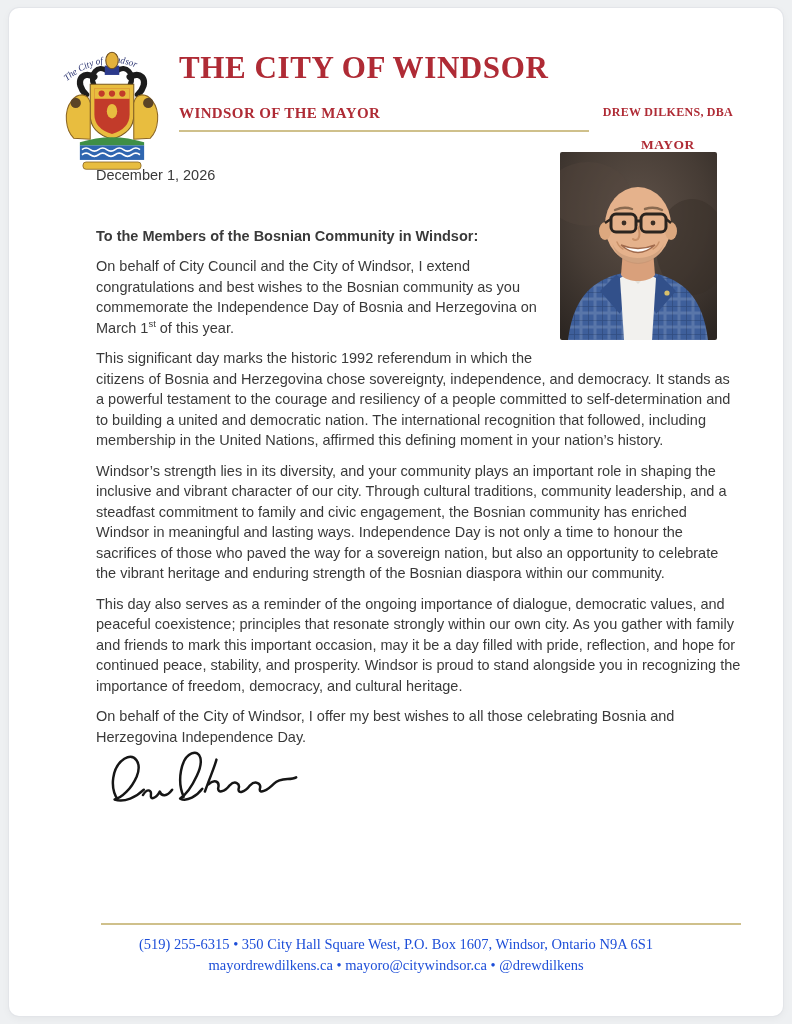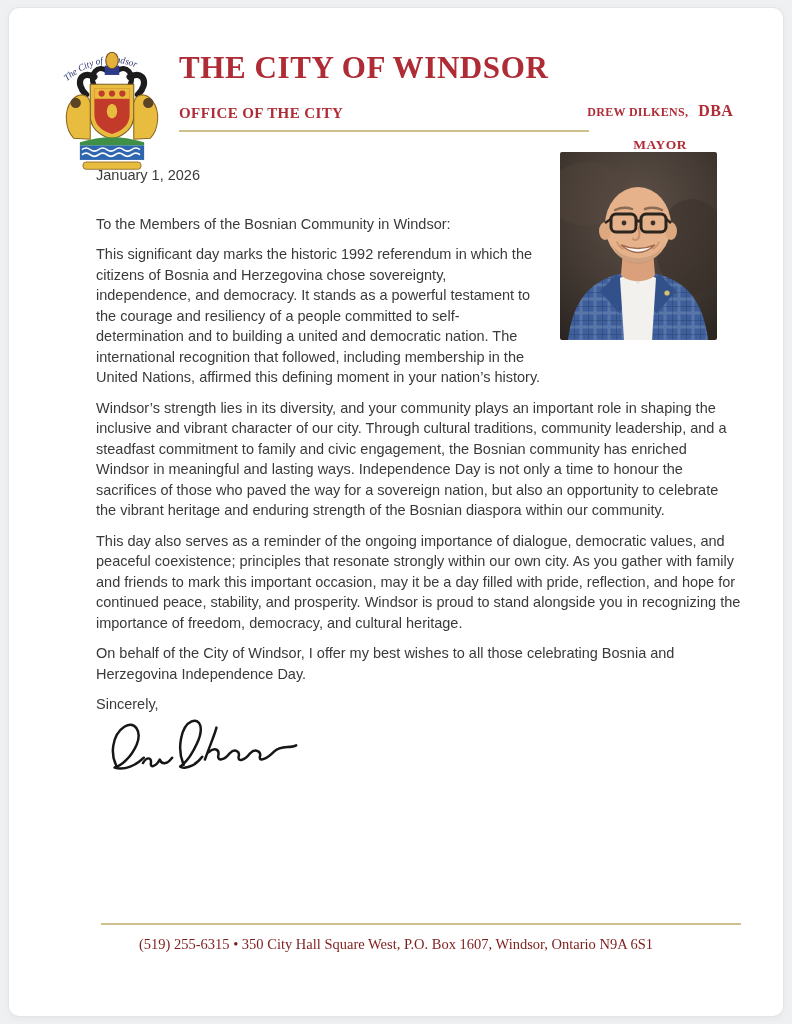--- a/index.html
+++ b/index.html
@@ -31,53 +31,53 @@
     font-weight:bold; font-size:15px; letter-spacing:.4px;
     color:#af2b35; white-space:nowrap;
   }
   .mayor-block {
     position:absolute; right:50px; top:94px;
     text-align:center;
     font-family:"Liberation Serif","DejaVu Serif",serif;
     font-weight:bold; color:#af2b35; white-space:nowrap;
   }
   .mayor-name { font-size:12px; letter-spacing:.3px; }
-  .mayor-credential { font-size:16px; margin-left:10px; letter-spacing:.3px; }
+  .mayor-credential { font-size:12px; margin-left:3px; letter-spacing:.3px; }
   .mayor-title { font-size:13.5px; margin-top:17px; letter-spacing:.5px; }
   .header-rule {
     position:absolute; left:170px; top:122px;
     width:410px; height:2px; background:#cfc08b;
   }
   
   .letter-body {
     position:absolute; left:87px; top:142px; width:645px;
     font-size:14.5px; line-height:20.5px; color:#3a3a3a;
   }
   .photo-float {
     float:right; width:157px; height:188px;
     margin:2px 24px 12px 18px;
     border-radius:2px; overflow:hidden; display:block;
   }
   .date { margin:15px 0 0; }
-  .salutation { margin:28px 0 0; font-weight:normal; }
+  .salutation { margin:40px 0 0; font-weight:bold; }
   .para { margin:10px 0 0; }
   .para sup { font-size:9.5px; line-height:0; vertical-align:super; }
   .closing { margin:10px 0 0; }
   .signature { display:block; margin:2px 0 0 2px; width:205px; height:62px; }
   .signed-name { margin:2px 0 0; }
   
   .footer-rule {
     position:absolute; left:92px; top:915px;
     width:640px; height:2px; background:#cfc08b;
   }
   .footer {
     position:absolute; left:0; right:0; top:926px;
     text-align:center;
     font-family:"Liberation Serif","DejaVu Serif",serif;
-    font-size:14.5px; line-height:21px; color:#7f1d1d;
+    font-size:14.5px; line-height:21px; color:#1d4ed8;
   }
 </style>
 </head>
 <body>
 
 <div class="page">
 
   <svg class="crest" viewBox="0 0 110 128" aria-hidden="true">
     <defs>
       <path id="arcpath" d="M8 44 Q55 2 102 44" fill="none"></path>
@@ -106,21 +106,21 @@
     <circle cx="90" cy="62" r="5" fill="#5b4426"></circle>
 
     <path d="M24 100 Q55 90 86 100 L86 103 L24 103 Z" fill="#3f8f46"></path>
     <rect x="24" y="103" width="62" height="14" fill="#2f66b0"></rect>
     <path d="M26 107 q4 -3 8 0 t8 0 t8 0 t8 0 t8 0 t8 0 t8 0 M26 112 q4 -3 8 0 t8 0 t8 0 t8 0 t8 0 t8 0 t8 0" stroke="#ffffff" stroke-width="1.6" fill="none"></path>
 
     <rect x="27" y="119" width="56" height="7" rx="3" fill="#e8bd3f" stroke="#8a6524" stroke-width=".8"></rect>
   </svg>
 
   <div class="org-title">THE CITY OF WINDSOR</div>
-  <div class="office">OFFICE OF THE CITY</div>
+  <div class="office">WINDSOR OF THE MAYOR</div>
 
   <div class="mayor-block">
     <div>
       <span class="mayor-name">DREW DILKENS,</span><span class="mayor-credential">DBA</span>
     </div>
     <div class="mayor-title">MAYOR</div>
   </div>
 
   <div class="header-rule"></div>
 
@@ -163,45 +163,46 @@
       <circle cx="64" cy="71" r="2.4" fill="#3a2e25"></circle>
       <circle cx="93" cy="71" r="2.4" fill="#3a2e25"></circle>
       <path d="M55 58 q9 -4 17 -1 M85 57 q9 -3 17 1" stroke="#8a6a50" stroke-width="2.4" fill="none" stroke-linecap="round"></path>
       <path d="M78 75 q3 8 0 12 q-3 2 -5 0" stroke="#c89068" stroke-width="2" fill="none" stroke-linecap="round"></path>
 
       <path d="M61 93 Q78 108 95 93 Q78 100 61 93 Z" fill="#ffffff" stroke="#a06a4c" stroke-width="1.4"></path>
       <path d="M57 90 q2 5 6 7 M99 90 q-2 5 -6 7" stroke="#c89068" stroke-width="1.4" fill="none" stroke-linecap="round"></path>
       <circle cx="107" cy="141" r="2.6" fill="#d9c06a"></circle>
     </svg>
 
-    <p class="date">January 1, 2026</p>
+    <p class="date">December 1, 2026</p>
 
     <p class="salutation">To the Members of the Bosnian Community in Windsor:</p>
 
+    <p class="para"><span>On behalf of City Council and the City of Windsor, I extend congratulations and best wishes to the Bosnian community as you commemorate the Independence Day of Bosnia and Herzegovina on March 1</span><sup>st</sup><span> of this year.</span></p>
 
     <p class="para">This significant day marks the historic 1992 referendum in which the citizens of Bosnia and Herzegovina chose sovereignty, independence, and democracy. It stands as a powerful testament to the courage and resiliency of a people committed to self-determination and to building a united and democratic nation. The international recognition that followed, including membership in the United Nations, affirmed this defining moment in your nation’s history.</p>
 
     <p class="para">Windsor’s strength lies in its diversity, and your community plays an important role in shaping the inclusive and vibrant character of our city. Through cultural traditions, community leadership, and a steadfast commitment to family and civic engagement, the Bosnian community has enriched Windsor in meaningful and lasting ways. Independence Day is not only a time to honour the sacrifices of those who paved the way for a sovereign nation, but also an opportunity to celebrate the vibrant heritage and enduring strength of the Bosnian diaspora within our community.</p>
 
     <p class="para">This day also serves as a reminder of the ongoing importance of dialogue, democratic values, and peaceful coexistence; principles that resonate strongly within our own city. As you gather with family and friends to mark this important occasion, may it be a day filled with pride, reflection, and hope for continued peace, stability, and prosperity. Windsor is proud to stand alongside you in recognizing the importance of freedom, democracy, and cultural heritage.</p>
 
     <p class="para">On behalf of the City of Windsor, I offer my best wishes to all those celebrating Bosnia and Herzegovina Independence Day.</p>
 
-    <p class="closing">Sincerely,</p>
 
     <svg class="signature" viewBox="0 0 230 70" aria-hidden="true">
       <g fill="none" stroke="#161616" stroke-width="2.8" stroke-linecap="round" stroke-linejoin="round">
         <path d="M22 58 C12 44 15 20 29 11 C41 4 49 16 43 31 C37 45 26 55 18 57 C29 61 43 54 51 46"></path>
         <path d="M50 52 C55 44 60 46 59 52 C58 58 65 56 69 48 C71 54 77 54 83 46"></path>
         <path d="M96 54 C88 36 93 10 105 5 C115 1 119 13 111 30 C105 43 98 52 92 56 C100 60 111 53 117 45"></path>
         <path d="M120 48 C126 31 131 20 133 12"></path>
         <path d="M124 40 C130 34 137 36 135 44 C134 50 142 49 148 41 C154 35 160 39 158 45 C157 51 165 49 171 41 C177 35 184 39 182 45 C181 51 190 47 198 39 C206 31 216 36 223 32"></path>
       </g>
     </svg>
 
   </div>
 
   <div class="footer-rule"></div>
   <div class="footer">
     <div>(519) 255-6315 • 350 City Hall Square West, P.O. Box 1607, Windsor, Ontario N9A 6S1</div>
+    <div>mayordrewdilkens.ca • mayoro@citywindsor.ca • @drewdilkens</div>
   </div>
 
 </div>
 
 </body></html>

